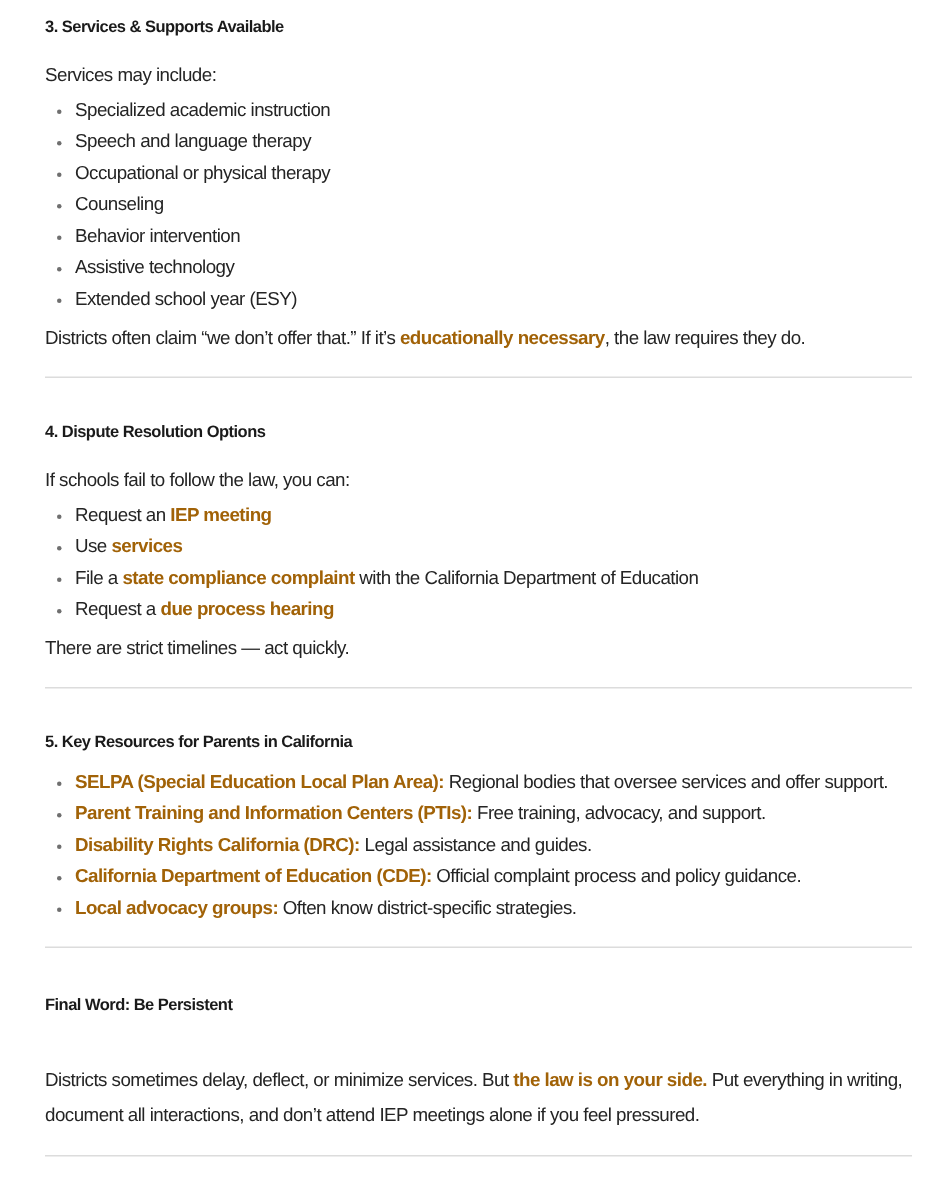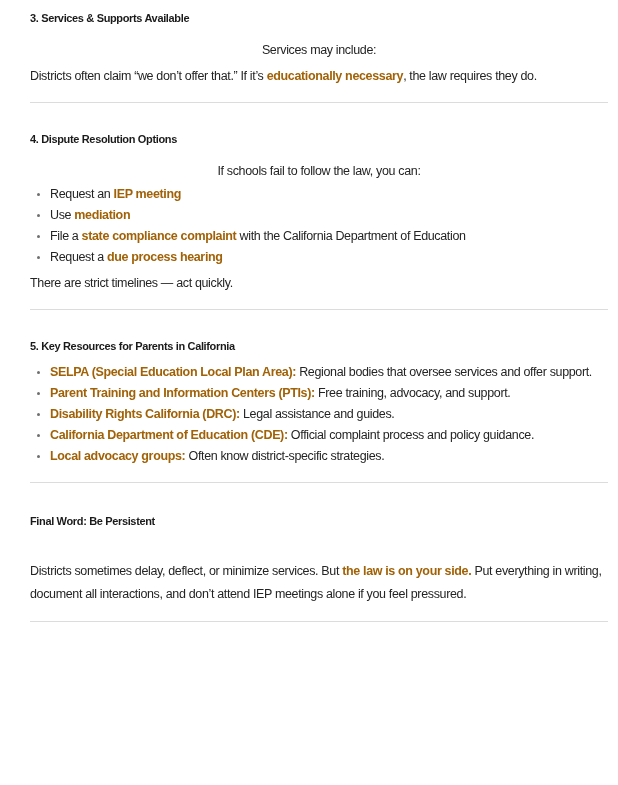--- a/index.html
+++ b/index.html
@@ -19,21 +19,21 @@
     margin: 0;
     font-size: 11px;
     line-height: 21px;
     font-weight: 700;
     color: #1a1a1a;
   }
   h3.after-divider { margin-top: 26px; }
   h3.final-heading { margin-top: 28px; }
 
   p { margin: 0; }
-  .intro { margin-top: 11px; line-height: 21px; text-align: center; }
+  .intro { margin-top: 11px; line-height: 21px; }
   .note  { margin-top: 5px;  line-height: 21px; }
 
   ul.list {
     margin: 2px 0 0 0;
     padding: 0 0 0 20px;
     list-style: disc outside;
   }
   ul.list.resources { margin-top: 5px; }
   ul.list li { line-height: 21px; }
   ul.list li::marker { color: #6f6f6f; font-size: 10px; }
@@ -53,31 +53,40 @@
   b { font-weight: 700; color: #a16207; }
 </style>
 </head>
 <body>
 
 <main class="doc">
 
   <section>
     <h3>3. Services &amp; Supports Available</h3>
     <p class="intro">Services may include:</p>
+    <ul class="list">
+      <li>Specialized academic instruction</li>
+      <li>Speech and language therapy</li>
+      <li>Occupational or physical therapy</li>
+      <li>Counseling</li>
+      <li>Behavior intervention</li>
+      <li>Assistive technology</li>
+      <li>Extended school year (ESY)</li>
+    </ul>
     <p class="note"><span>Districts often claim “we don’t offer that.” If it’s </span><b>educationally necessary</b><span>, the law requires they do.</span></p>
   </section>
 
   <hr class="divider">
 
   <section>
     <h3 class="after-divider">4. Dispute Resolution Options</h3>
     <p class="intro">If schools fail to follow the law, you can:</p>
     <ul class="list">
       <li><span>Request an </span><b>IEP meeting</b></li>
-      <li><span>Use </span><b>mediation</b></li>
+      <li><span>Use </span><b>services</b></li>
       <li><span>File a </span><b>state compliance complaint</b><span> with the California Department of Education</span></li>
       <li><span>Request a </span><b>due process hearing</b></li>
     </ul>
     <p class="note">There are strict timelines — act quickly.</p>
   </section>
 
   <hr class="divider">
 
   <section>
     <h3 class="after-divider">5. Key Resources for Parents in California</h3>

